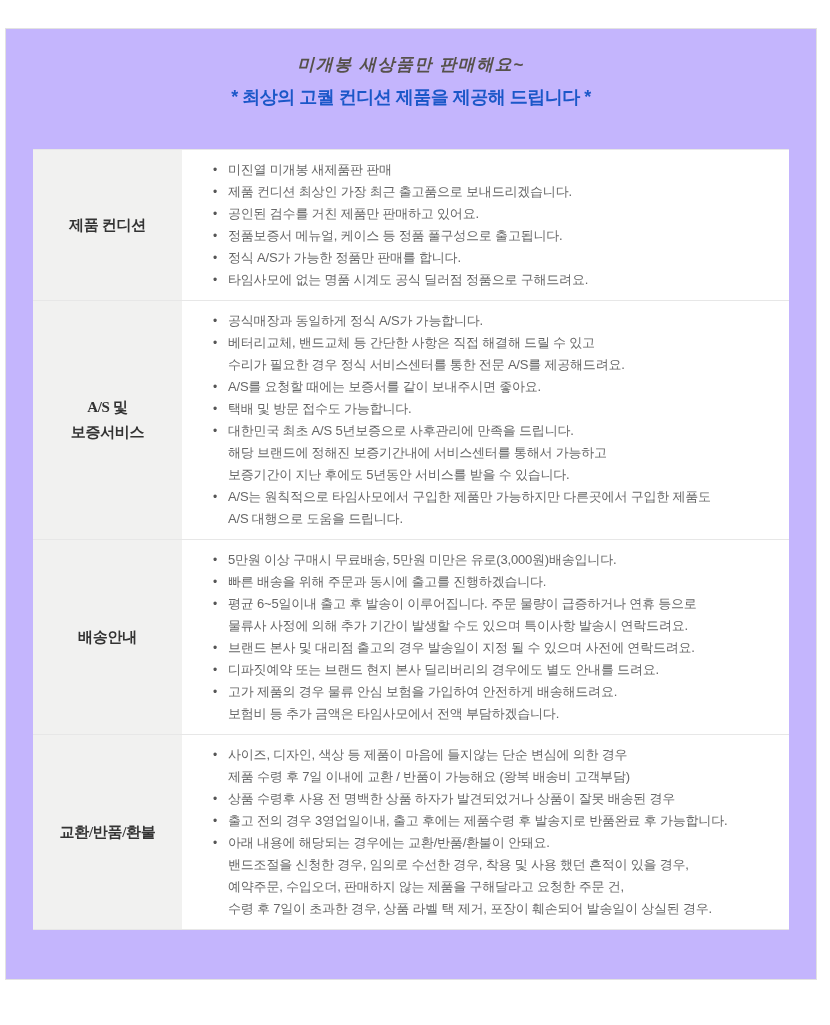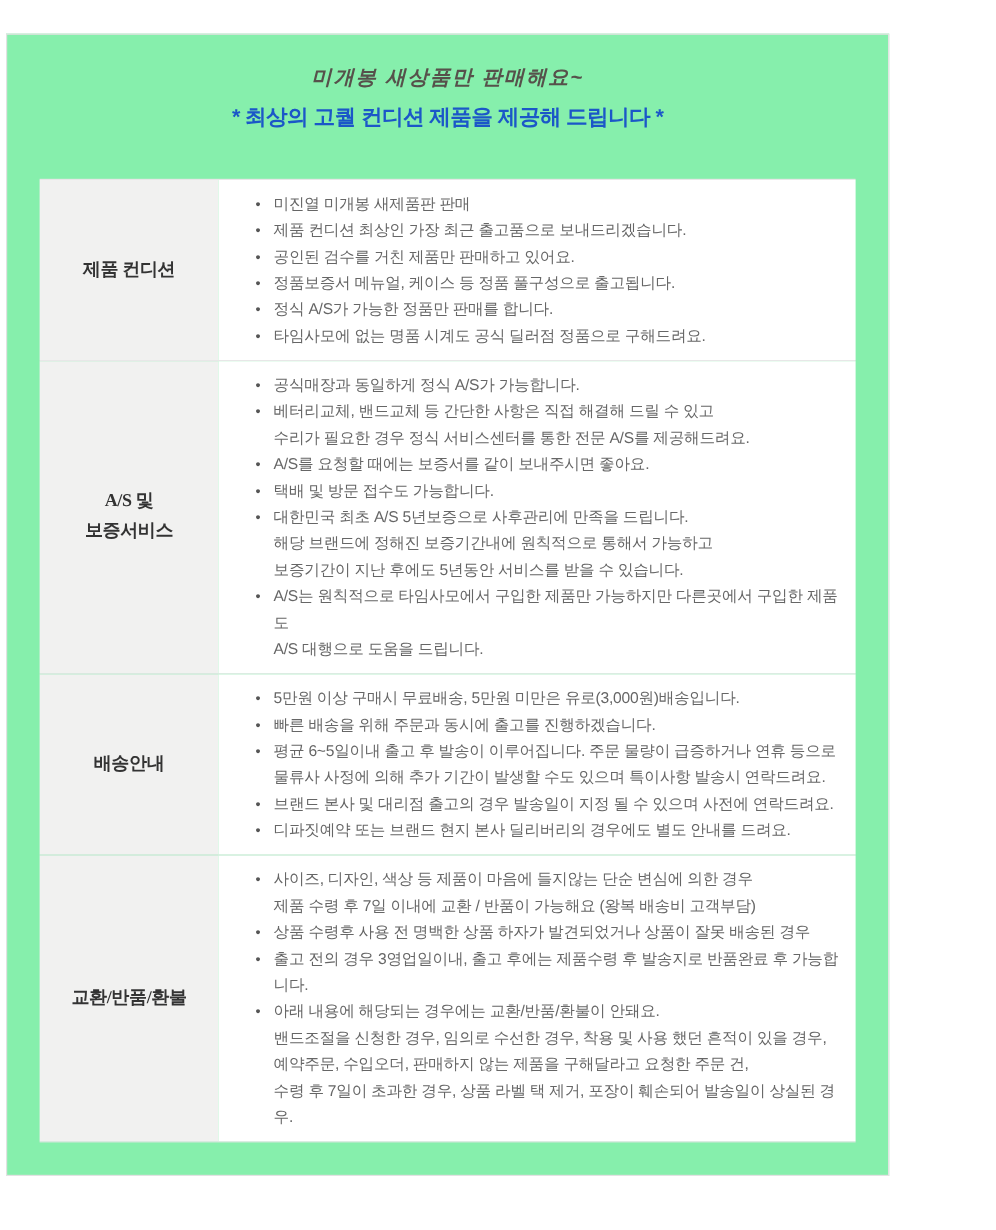--- a/index.html
+++ b/index.html
@@ -2,25 +2,25 @@
 <html><head>
 <meta charset="utf-8">
 <style>
   * { margin: 0; padding: 0; box-sizing: border-box; }
   html, body {
     width: 830px;
     background: #ffffff;
     font-family: "Liberation Sans", sans-serif;
   }
   .page-box {
-    width: 736px;
+    width: 812px;
     height: 952px;
     margin: 28px 5px 0 5px;
     border: 1px solid #e2e2e2;
-    background: #86efac;
+    background: #c4b5fd;
     overflow: hidden;
   }
   .handwriting {
     margin-top: 24px;
     text-align: center;
     font-size: 17px;
     font-style: italic;
     letter-spacing: 1.5px;
     color: #56514b;
     font-weight: bold;
@@ -133,21 +133,21 @@
               <div>수리가 필요한 경우 정식 서비스센터를 통한 전문 A/S를 제공해드려요.</div>
             </li>
             <li>
               <div>A/S를 요청할 때에는 보증서를 같이 보내주시면 좋아요.</div>
             </li>
             <li>
               <div>택배 및 방문 접수도 가능합니다.</div>
             </li>
             <li>
               <div>대한민국 최초 A/S 5년보증으로 사후관리에 만족을 드립니다.</div>
-              <div>해당 브랜드에 정해진 보증기간내에 원칙적으로 통해서 가능하고</div>
+              <div>해당 브랜드에 정해진 보증기간내에 서비스센터를 통해서 가능하고</div>
               <div>보증기간이 지난 후에도 5년동안 서비스를 받을 수 있습니다.</div>
             </li>
             <li>
               <div>A/S는 원칙적으로 타임사모에서 구입한 제품만 가능하지만 다른곳에서 구입한 제품도</div>
               <div>A/S 대행으로 도움을 드립니다.</div>
             </li>
           </ul>
         </div>
       </div>
       <div class="policy-row">
@@ -164,20 +164,24 @@
             </li>
             <li>
               <div>평균 6~5일이내 출고 후 발송이 이루어집니다. 주문 물량이 급증하거나 연휴 등으로</div>
               <div>물류사 사정에 의해 추가 기간이 발생할 수도 있으며 특이사항 발송시 연락드려요.</div>
             </li>
             <li>
               <div>브랜드 본사 및 대리점 출고의 경우 발송일이 지정 될 수 있으며 사전에 연락드려요.</div>
             </li>
             <li>
               <div>디파짓예약 또는 브랜드 현지 본사 딜리버리의 경우에도 별도 안내를 드려요.</div>
+            </li>
+            <li>
+              <div>고가 제품의 경우 물류 안심 보험을 가입하여 안전하게 배송해드려요.</div>
+              <div>보험비 등 추가 금액은 타임사모에서 전액 부담하겠습니다.</div>
             </li>
           </ul>
         </div>
       </div>
       <div class="policy-row">
         <div class="row-label">
           <div>교환/반품/환불</div>
         </div>
         <div class="row-content">
           <ul>

